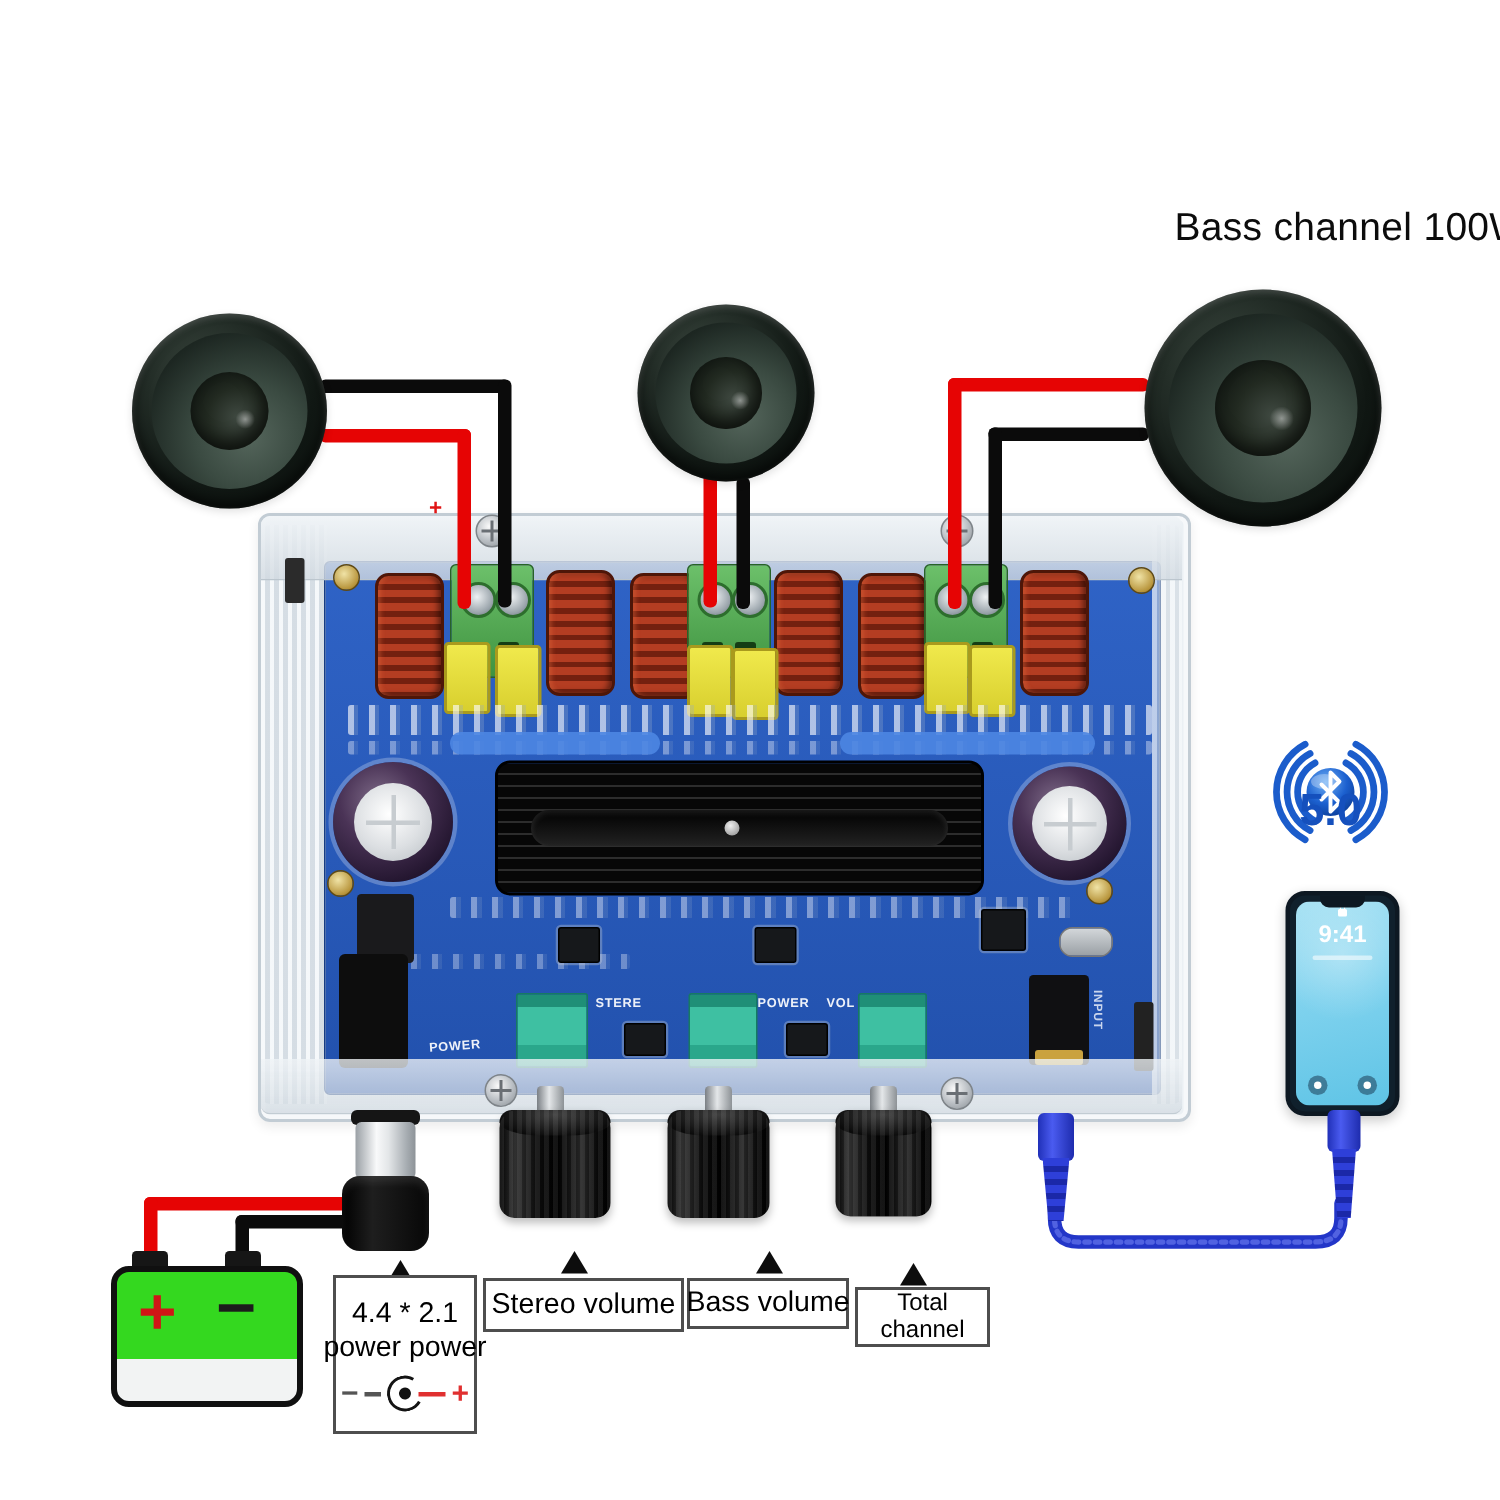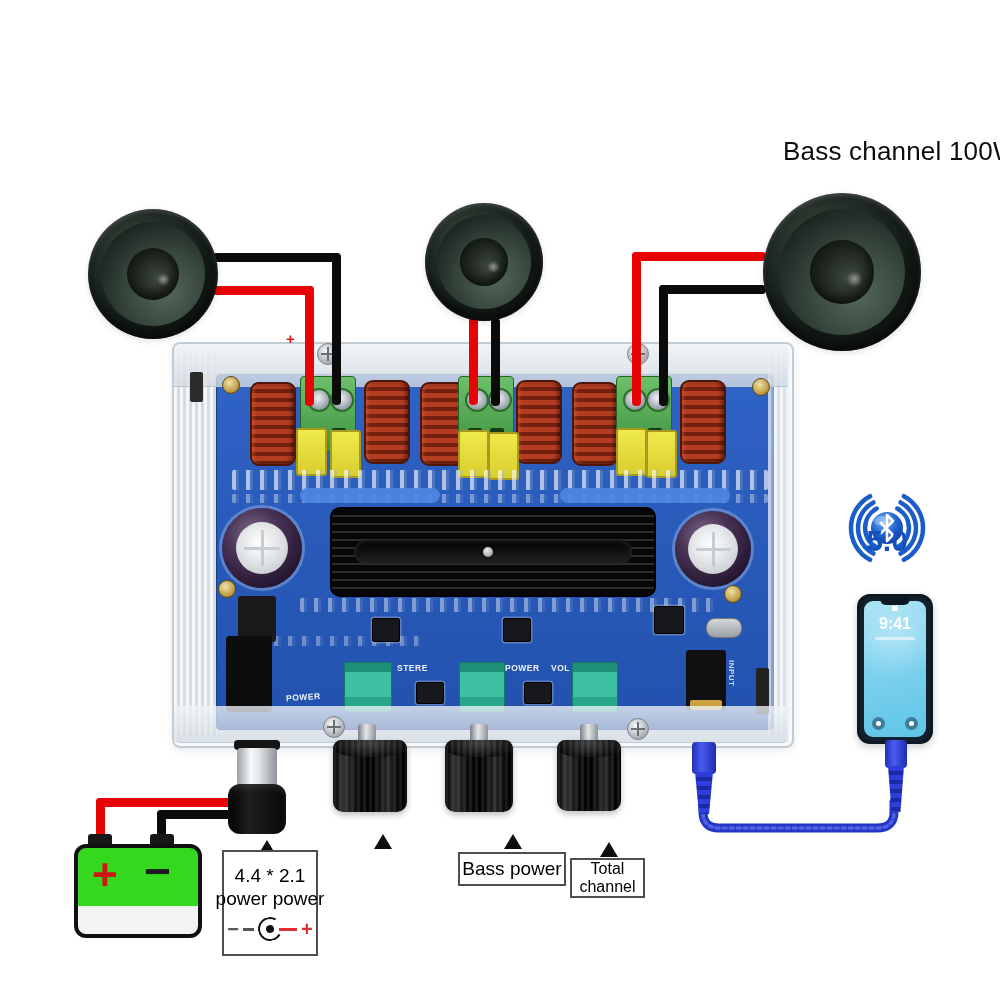--- a/index.html
+++ b/index.html
@@ -272,28 +272,31 @@
     <div class="polrow">
       <span class="polminus">−</span>
       <span class="poldash"></span>
       <span class="polring"></span>
       <span class="polredline"></span>
       <span class="polplus">+</span>
     </div>
   </div>
 
   <div class="a tri" style="left:374px;top:834px;"></div>
+  <div class="a callout" style="left:322px;top:852px;width:134px;height:36px;">
+    <div class="c20">Stereo volume</div>
+  </div>
 
   <div class="a tri" style="left:504px;top:834px;"></div>
   <div class="a callout" style="left:458px;top:852px;width:108px;height:34px;">
-    <div class="c20">Bass power</div>
+    <div class="c20">Bass volume</div>
   </div>
 
   <div class="a tri" style="left:600px;top:842px;"></div>
-  <div class="a callout" style="left:570px;top:858px;width:75px;height:40px;">
+  <div class="a callout" style="left:570px;top:858px;width:90px;height:40px;">
     <div class="c16">Total</div>
     <div class="c16">channel</div>
   </div>
 
   <svg class="a" style="left:822px;top:492px;" width="130" height="78" viewBox="0 0 130 78">
     <defs>
       <radialGradient id="btg" cx="40%" cy="30%" r="80%">
         <stop offset="0%" stop-color="#6fb0f5"></stop>
           <stop offset="55%" stop-color="#1c60cf"></stop>
           <stop offset="100%" stop-color="#0a3a92"></stop>

